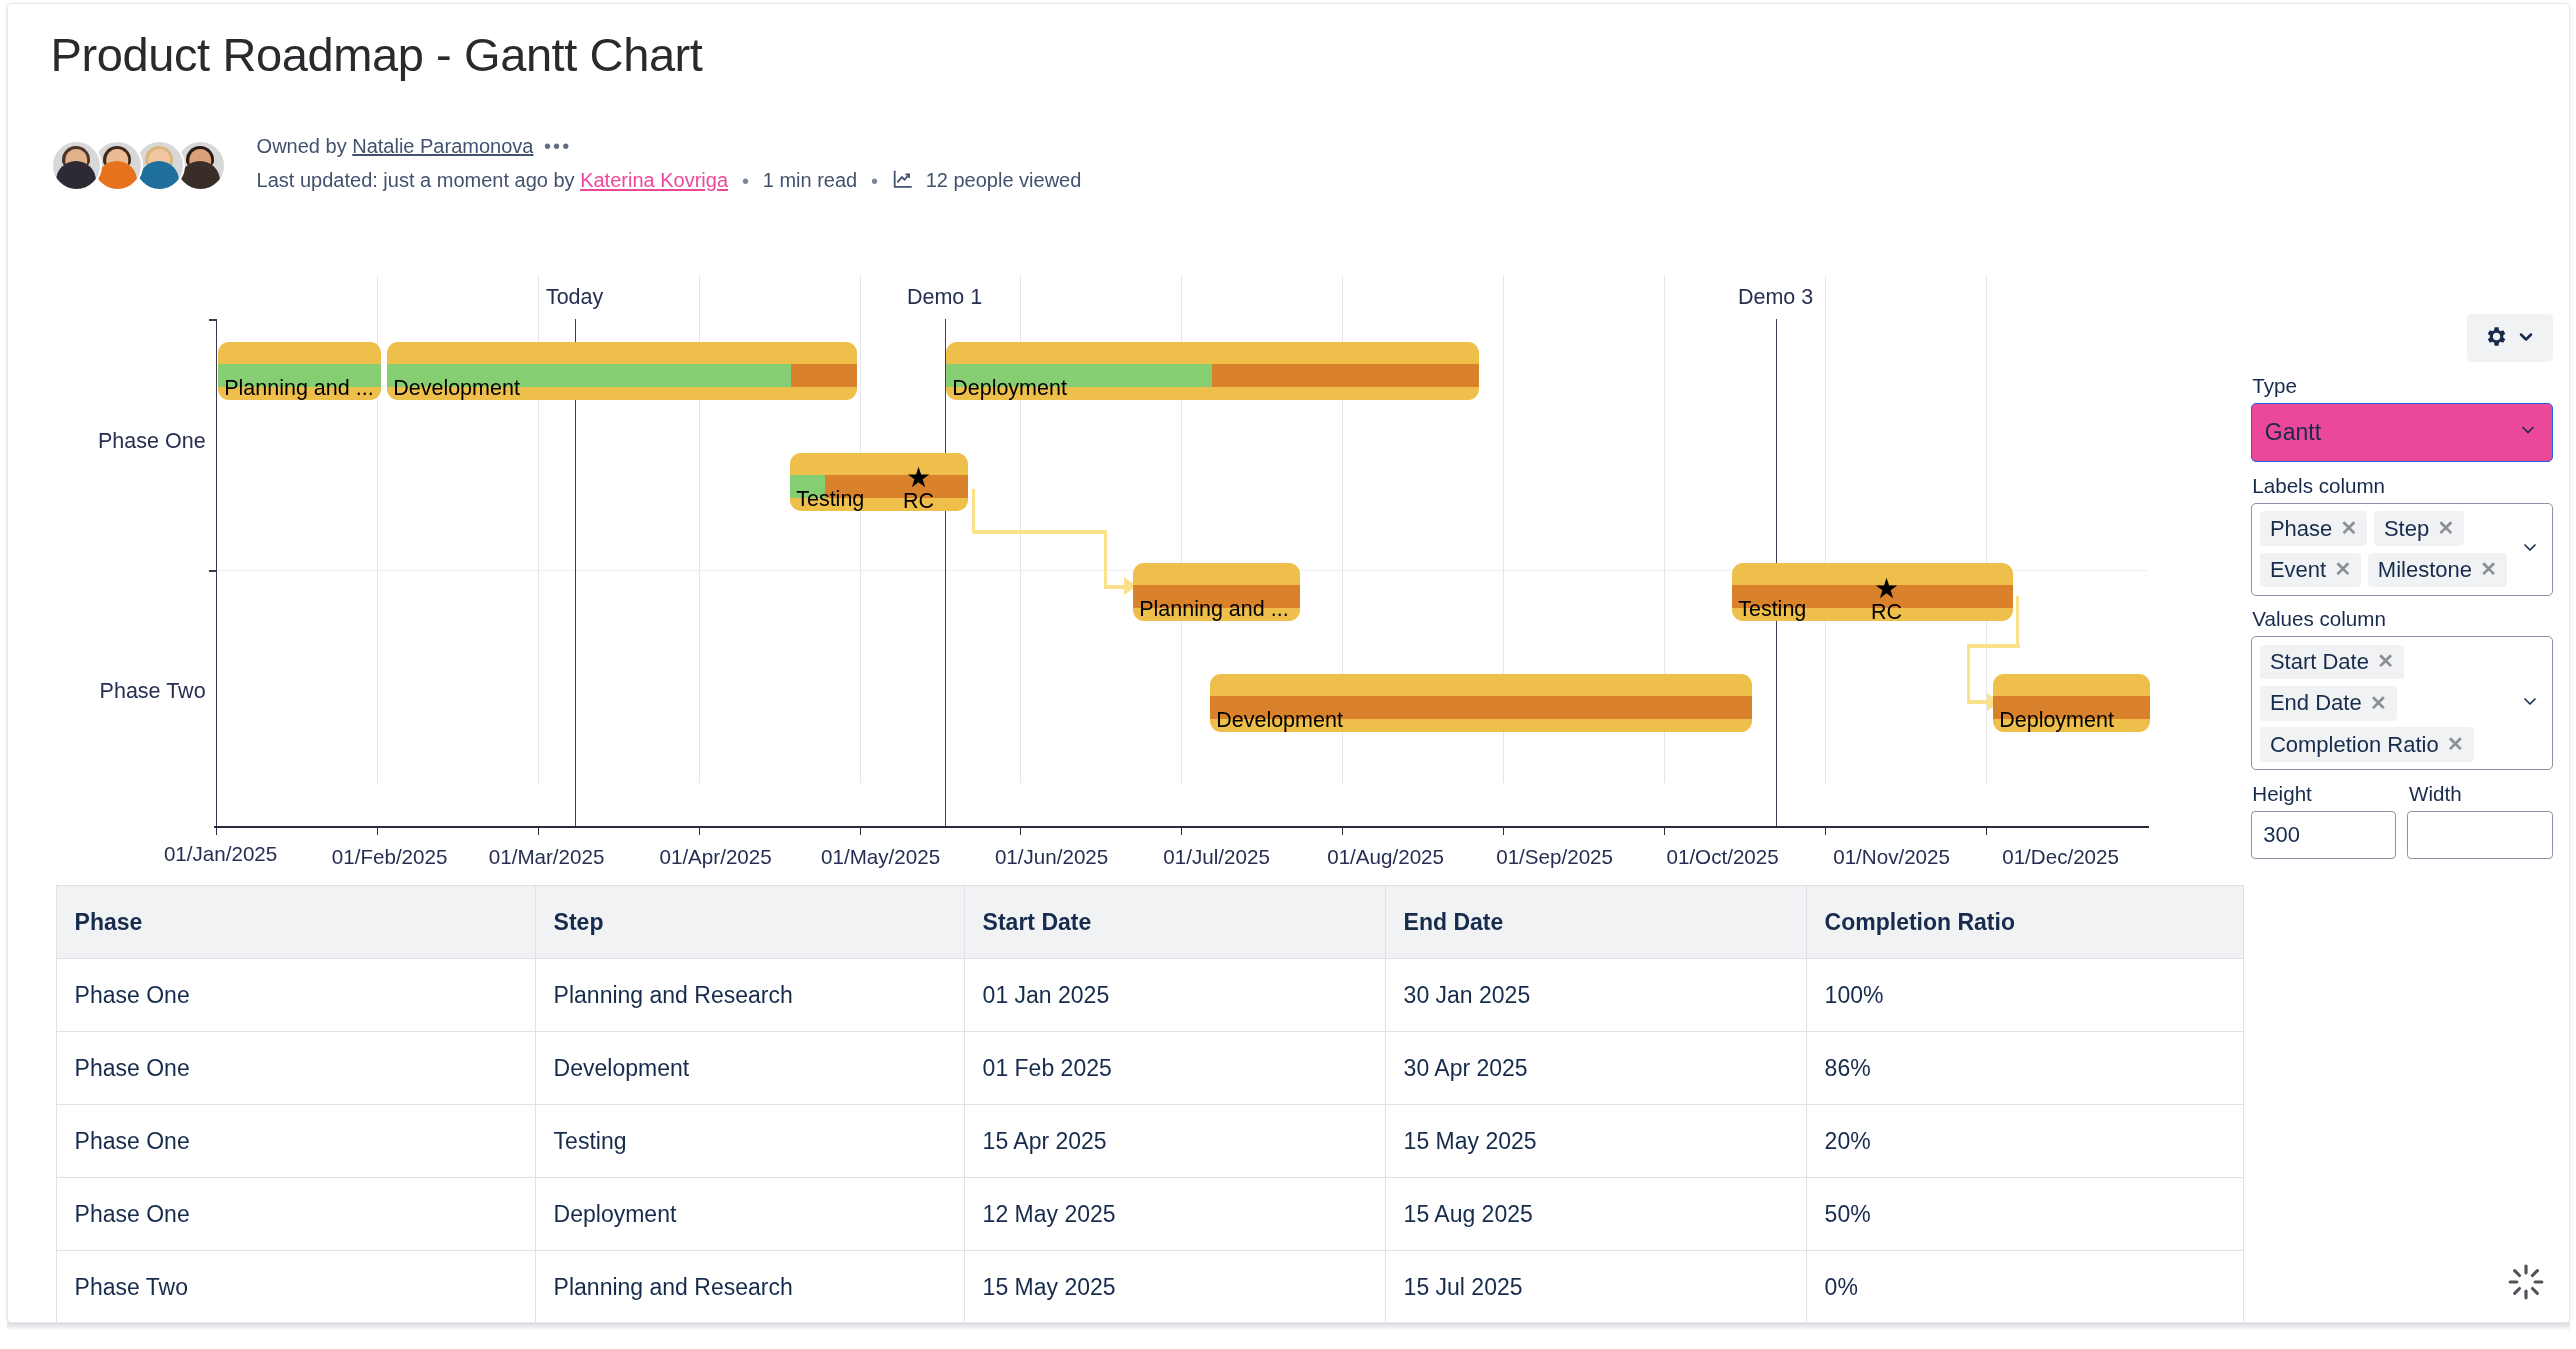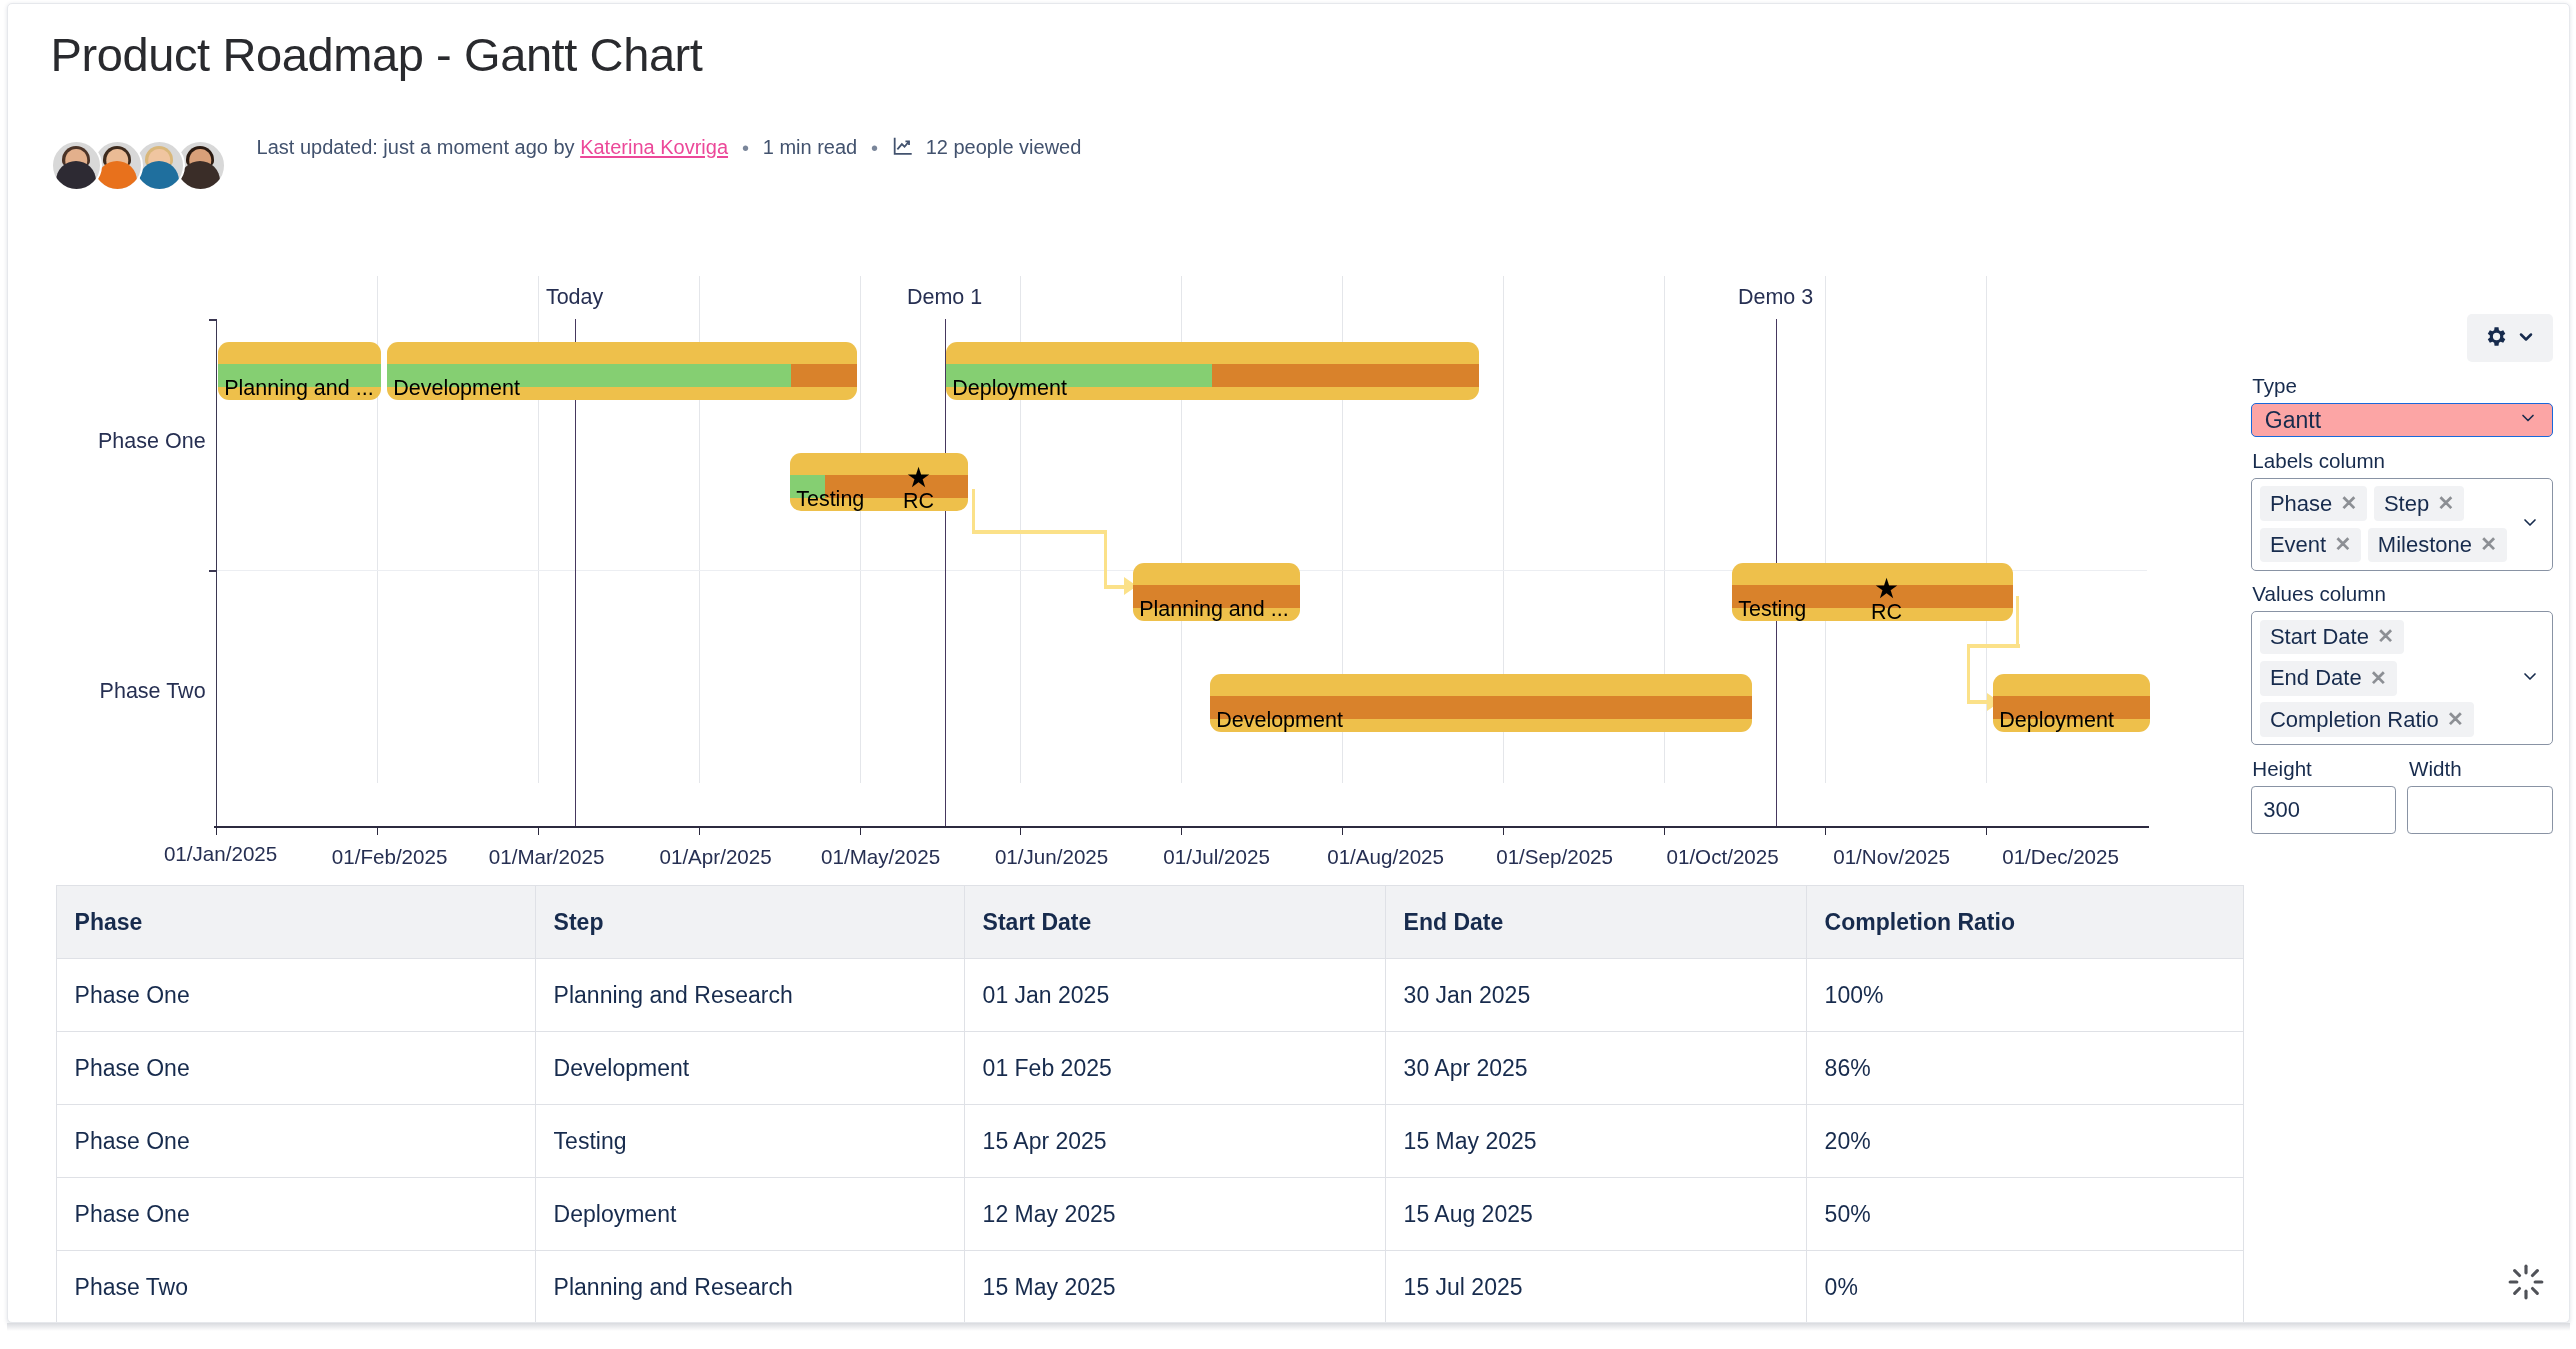--- a/index.html
+++ b/index.html
@@ -98,22 +98,22 @@
 
   
   #settings{ position:absolute; left:2243px; top:320px; width:302px; }
   #gear-btn{
     position:absolute; right:0; top:-10px; width:86px; height:48px;
     background:#f1f2f4; border-radius:5px; display:flex; align-items:center;
     justify-content:center; gap:8.3px; cursor:pointer;
   }
   .field-label{ font-size:20.6px; color:#172b4d; margin:0 0 5px 1.7px; }
   .sel{
-    width:100%; height:34px; border:1.7px solid #1868db; border-radius:5px;
-    background:#fca5a5; display:flex; align-items:center; padding:0 13.2px;
+    width:100%; height:59px; border:1.7px solid #1868db; border-radius:5px;
+    background:#ec4899; display:flex; align-items:center; padding:0 13.2px;
     font-size:23px; color:#172b4d; justify-content:space-between; cursor:pointer;
   }
   .tokenbox{
     width:100%; border:0.8px solid #8993a4; border-radius:5px; background:#fff;
     padding:7.4px 33px 7.4px 8.3px; position:relative; min-height:51px;
     display:flex; flex-wrap:wrap; align-content:flex-start; gap:6.6px;
   }
   .token{
     background:#f1f2f4; border-radius:4.1px; padding:2.5px 10px;
     font-size:22px; color:#172b4d; display:inline-flex; align-items:center;
@@ -175,20 +175,25 @@
         <span class="av-body" style="background:#1f6f9e"></span>
       </div>
       <div class="avatar">
         <span class="av-hair" style="background:#2b1b12"></span>
         <span class="av-head" style="background:#d9a079"></span>
         <span class="av-body" style="background:#3a2d28"></span>
       </div>
     </div>
 
     <div id="byline-text">
+      <div class="meta-line">
+        <span>Owned by</span>
+        <span class="meta-owner">Natalie Paramonova</span>
+        <span class="dots-btn">•••</span>
+      </div>
       <div class="meta-line">
         <span>Last updated: just a moment ago by</span>
         <span class="meta-link">Katerina Kovriga</span>
         <span class="meta-sep">•</span>
         <span>1 min read</span>
         <span class="meta-sep">•</span>
         <span class="trend-ico">
           <svg width="21.5" height="21.5" viewBox="0 0 24 24" fill="none" stroke="#42526e" stroke-width="2">
             <path d="M3 3v17h18" stroke-linecap="square"></path>
             <path d="M6 15l5-6 3 3 5-6"></path>

